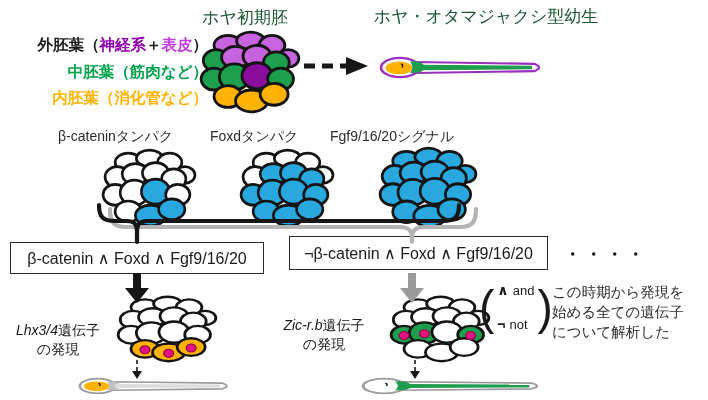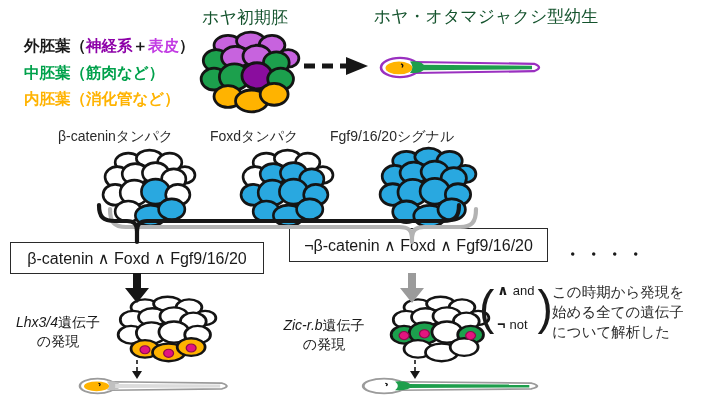--- a/index.html
+++ b/index.html
@@ -4,43 +4,43 @@
 <style>
   html,body{margin:0;padding:0;background:#fff;}
   .canvas{
     position:relative;width:708px;height:400px;background:#fff;overflow:hidden;
     font-family:"Liberation Sans","DejaVu Sans",sans-serif;color:#1a1a1a;
   }
   .abs{position:absolute;}
   .title{font-size:17px;text-align:center;white-space:nowrap;color:#14532d;}
   #t1{left:160px;top:6px;width:170px;}
   #t2{left:368px;top:5px;width:236px;}
-  #germ{left:24px;top:33px;width:184px;font-weight:bold;
-        font-size:15.5px;line-height:26.5px;white-space:nowrap;}
+  #germ{left:24px;top:33px;width:184px;text-align:right;font-weight:bold;
+        font-size:15.5px;line-height:26.5px;white-space:nowrap;font-family:Liberation Mono, monospace;}
   .flabel{top:128px;font-size:14px;text-align:left;white-space:nowrap;color:#2a2a2a;}
   #fl0{left:58px;width:160px;}
   #fl1{left:210px;width:136px;}
   #fl2{left:330px;width:170px;}
   .embryo{display:block;}
   #fate{left:199px;top:30px;width:102px;height:84px;}
   #e-bcat{left:101px;top:148px;width:96px;height:80px;}
   #e-foxd{left:239px;top:148px;width:96px;height:80px;}
   #e-fgf{left:378px;top:146px;width:100px;height:83px;}
   #e-lhx{left:116px;top:295px;width:102px;height:68px;}
   #e-zic{left:389px;top:295px;width:102px;height:68px;}
   .larva{display:block;}
   #l-top{left:379px;top:52px;width:170px;height:31px;}
   #l-lhx{left:78px;top:374px;width:158px;height:24px;}
   #l-zic{left:361px;top:374px;width:187px;height:24px;}
   .rulebox{border:1.6px solid #2a2a2a;background:#fff;display:flex;align-items:center;
            justify-content:center;font-size:16px;white-space:nowrap;}
   #box0{left:10px;top:242px;width:252px;height:30px;}
-  #box1{left:289px;top:228px;width:257px;height:32px;}
+  #box1{left:289px;top:236px;width:257px;height:32px;}
   .genelabel{font-size:14px;line-height:19px;text-align:center;white-space:nowrap;color:#1a1a1a;}
-  #g0{left:2px;top:313px;width:112px;}
+  #g0{left:2px;top:321px;width:112px;}
   #g1{left:266px;top:316px;width:116px;}
   .gene-it{font-style:italic;}
   #dots{left:564px;top:243px;width:100px;font-size:17px;font-weight:bold;
         letter-spacing:4px;white-space:nowrap;}
   #legend{left:479px;top:281px;display:flex;align-items:center;}
   #legend .paren{font-size:46px;font-weight:400;line-height:52px;transform:scaleY(1.05);color:#1a1a1a;}
   #legend .rows{display:flex;flex-direction:column;gap:19px;padding:0 3px;}
   #legend .row{font-size:13px;white-space:nowrap;line-height:15px;}
   #legend .sym{font-weight:bold;font-size:14px;margin-right:4px;}
   #note{left:552px;top:282px;width:158px;font-size:14.5px;line-height:20px;color:#2b2b2b;white-space:nowrap;}

